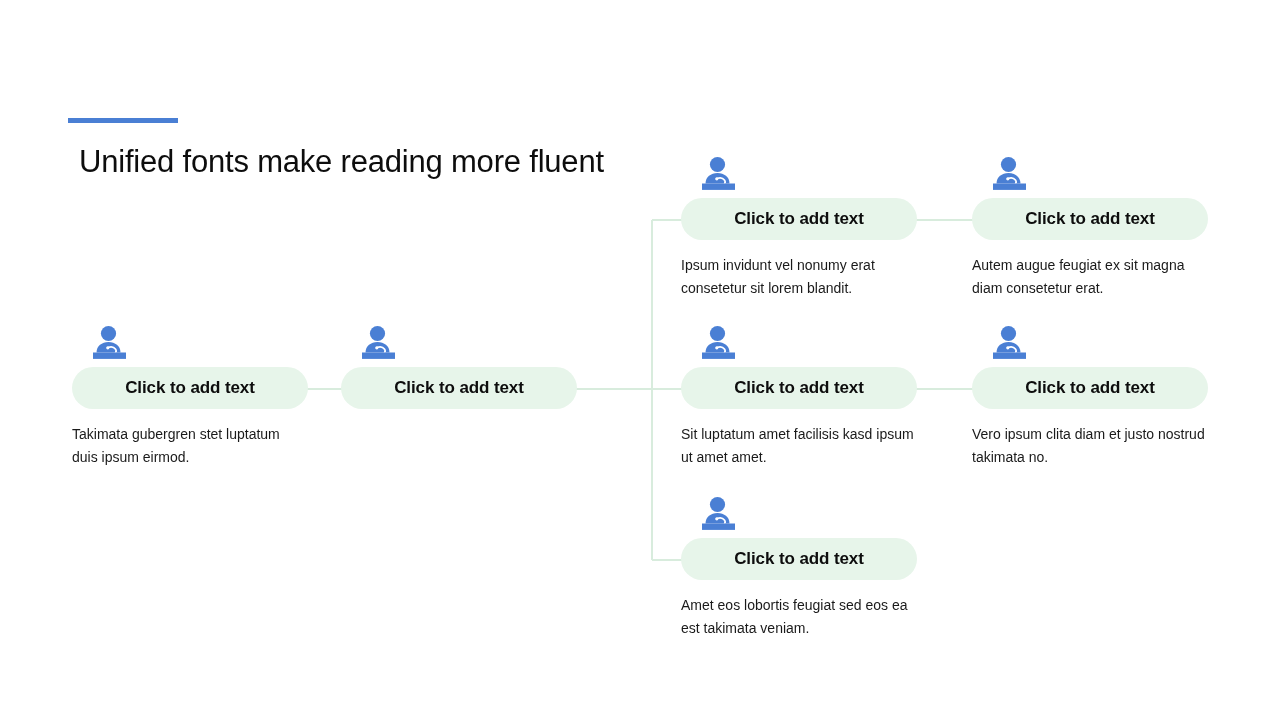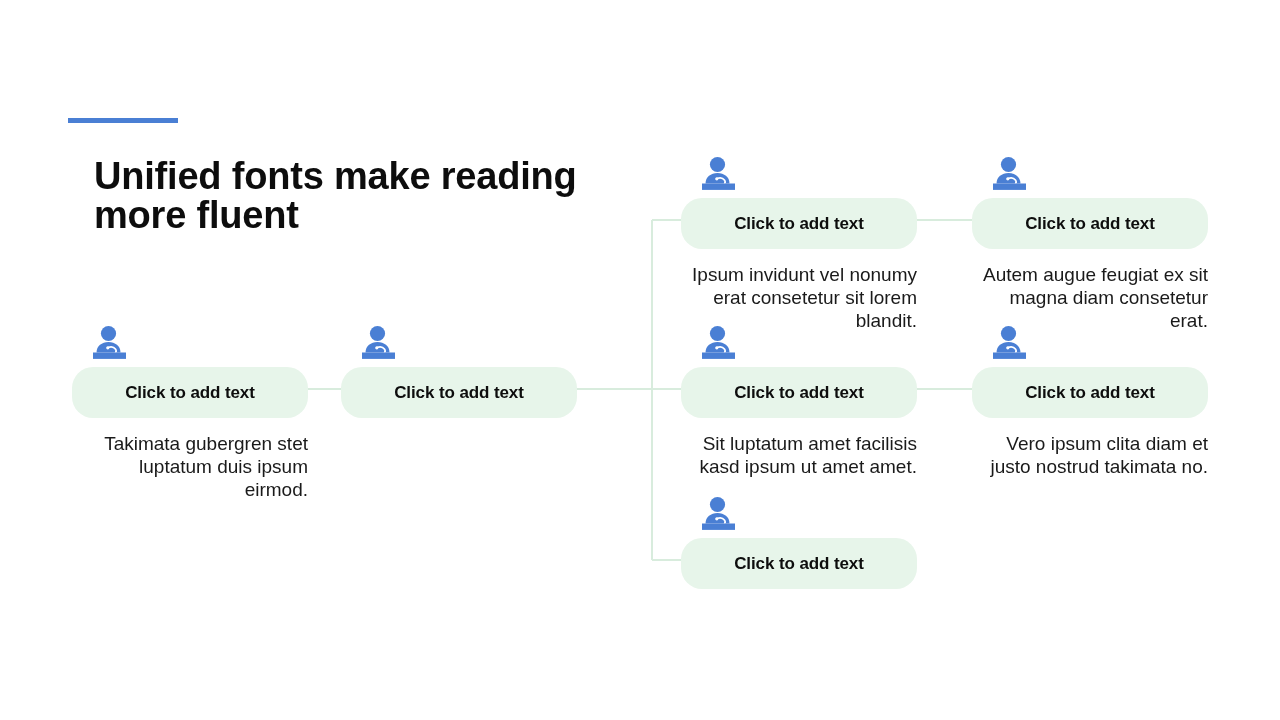--- a/index.html
+++ b/index.html
@@ -32,26 +32,26 @@
     top: 118px;
     width: 110px;
     height: 5px;
     background: #4a7fd4;
   }
   .slide-title {
     position: absolute;
     left: 78px;
     top: 141px;
     width: 540px;
-    font-size: 38px;
+    font-size: 31px;
     line-height: 39px;
-    font-weight: bold;
+    font-weight: normal;
     letter-spacing: -0.2px;
     color: #0d0d0d;
-    margin: 16px;
+    margin: 1px;
   }
 
   
   .connectors {
     position: absolute;
     left: 0;
     top: 0;
     width: 1280px;
     height: 720px;
     pointer-events: none;
@@ -65,41 +65,41 @@
   .node-icon {
     display: block;
     margin-left: 18px;
     margin-bottom: 4px;
     width: 40px;
     height: 38px;
   }
   .node-pill {
     box-sizing: border-box;
     width: 236px;
-    height: 51px;
+    height: 42px;
     border-radius: 21px;
     background: #e7f5ea;
     display: flex;
     align-items: center;
     justify-content: center;
     position: relative;
     z-index: 2;
   }
   .node-pill-label {
     font-size: 17px;
     font-weight: bold;
     color: #0d0d0d;
     letter-spacing: -0.1px;
     white-space: nowrap;
   }
   .node-desc {
     margin-top: 14px;
     width: 236px;
-    text-align: right;
-    font-size: 19px;
+    text-align: left;
+    font-size: 14px;
     line-height: 23px;
     color: #1a1a1a;
   }
 </style>
 </head>
 <body>
 
 <div id="slide">
 
   <div class="accent-bar"></div>
@@ -185,20 +185,21 @@
     <svg class="node-icon" viewBox="0 0 40 38" xmlns="http://www.w3.org/2000/svg">
       <circle cx="18.5" cy="8.5" r="7.6" fill="#4a7fd4"></circle>
       <path d="M6.5 27.5c0-6.3 5.4-10.4 12-10.4s12 4.1 12 10.4z" fill="#4a7fd4"></path>
       <path d="M18 22.5c3.2-1.1 6.2-.1 7.4 1.6 1 1.4.9 2.6.2 3.4" stroke="#ffffff" stroke-width="1.7" fill="none" stroke-linecap="round"></path>
       <circle cx="17.8" cy="22.8" r="1.6" fill="#ffffff"></circle>
       <rect x="3" y="27.5" width="33" height="6.4" fill="#4a7fd4"></rect>
     </svg>
     <div class="node-pill">
       <span class="node-pill-label">Click to add text</span>
     </div>
+    <div class="node-desc">Amet eos lobortis feugiat sed eos ea est takimata veniam.</div>
   </div>
 
   <div class="node" style="left:972px; top:156px;">
     <svg class="node-icon" viewBox="0 0 40 38" xmlns="http://www.w3.org/2000/svg">
       <circle cx="18.5" cy="8.5" r="7.6" fill="#4a7fd4"></circle>
       <path d="M6.5 27.5c0-6.3 5.4-10.4 12-10.4s12 4.1 12 10.4z" fill="#4a7fd4"></path>
       <path d="M18 22.5c3.2-1.1 6.2-.1 7.4 1.6 1 1.4.9 2.6.2 3.4" stroke="#ffffff" stroke-width="1.7" fill="none" stroke-linecap="round"></path>
       <circle cx="17.8" cy="22.8" r="1.6" fill="#ffffff"></circle>
       <rect x="3" y="27.5" width="33" height="6.4" fill="#4a7fd4"></rect>
     </svg>

